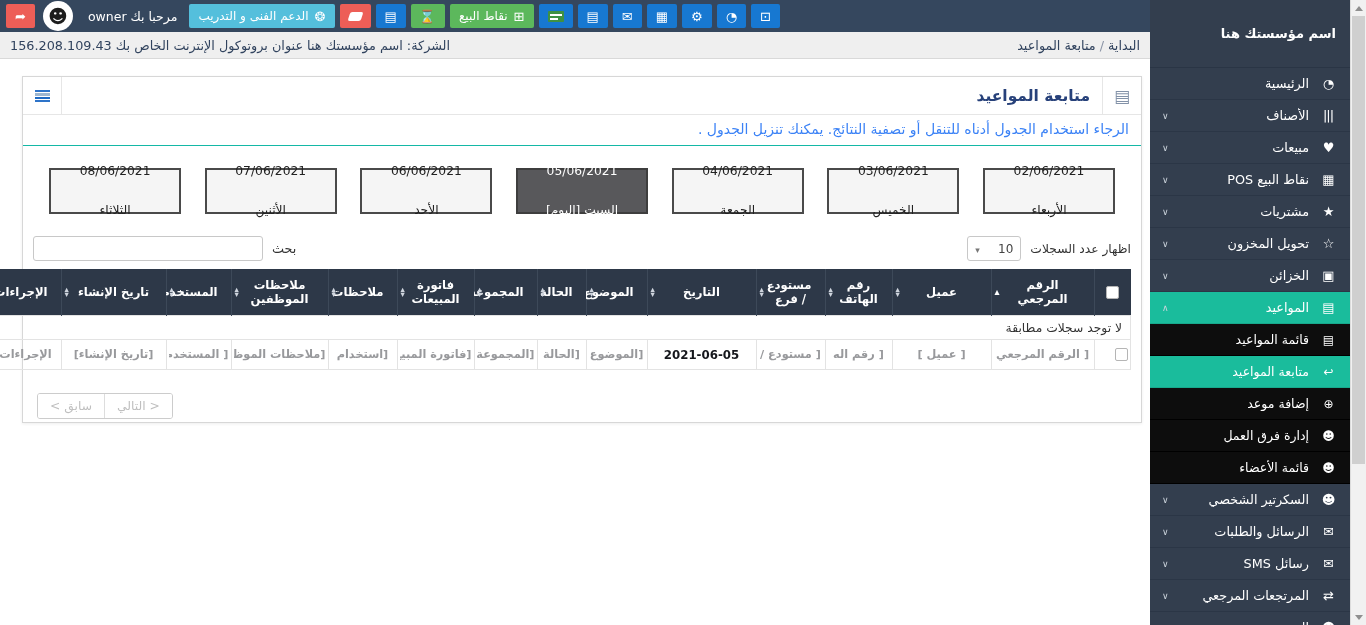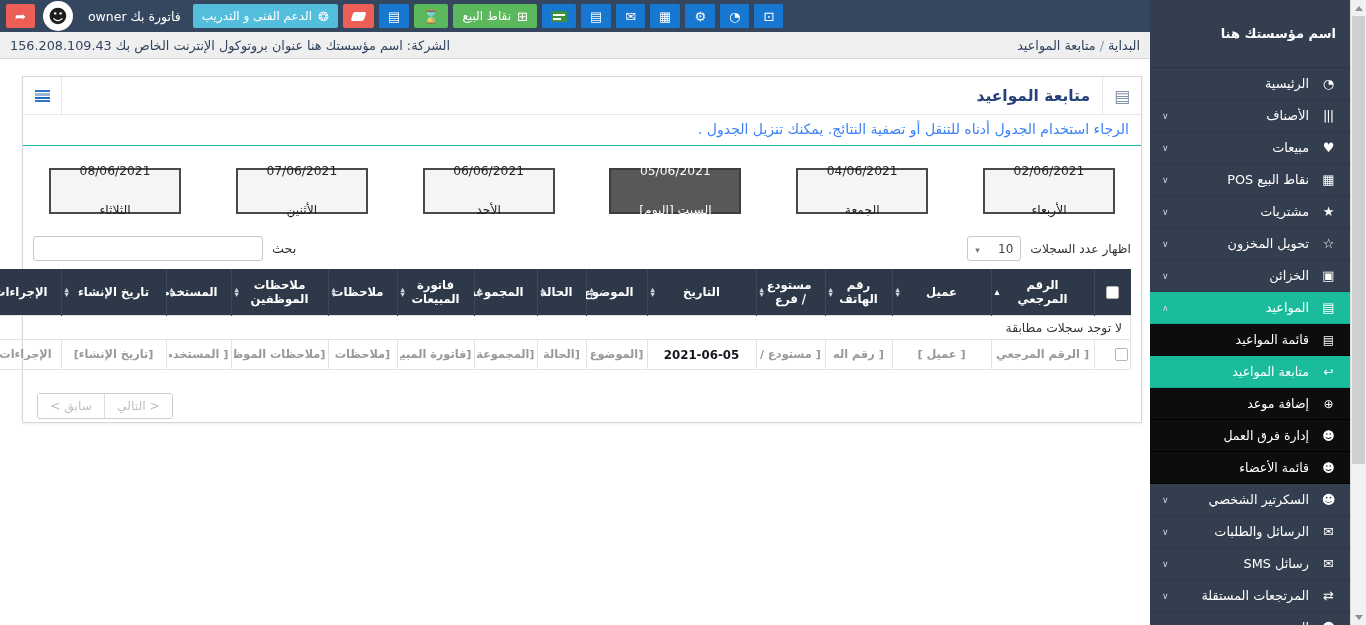--- a/index.html
+++ b/index.html
@@ -195,40 +195,40 @@
         <span class="sb-label">الرسائل والطلبات</span>
         <span class="sb-chev down"></span>
       </div>
       <div class="sb-item">
         <span class="sb-icon">✉</span>
         <span class="sb-label">رسائل SMS</span>
         <span class="sb-chev down"></span>
       </div>
       <div class="sb-item">
         <span class="sb-icon">⇄</span>
-        <span class="sb-label">المرتجعات المستقلة</span>
+        <span class="sb-label">المرتجعات المرجعي</span>
         <span class="sb-chev down"></span>
       </div>
       <div class="sb-item">
         <span class="sb-icon">☻</span>
         <span class="sb-label">المستخدمين</span>
         <span class="sb-chev down"></span>
       </div>
   </aside>
 
   <main class="main">
 
     <header class="topbar">
       <button class="tb-btn red">
         <span class="glyph">➦</span>
       </button>
       <span class="avatar">
         <span>☻</span>
       </span>
-      <span class="welcome">فاتورة بك owner</span>
+      <span class="welcome">مرحبا بك owner</span>
       <button class="tb-btn cyan">
           <span class="glyph">❂</span>
           <span class="tb-label">الدعم الفنى و التدريب</span>
         </button>
         <button class="tb-btn red">
           <span class="glyph shape-eraser"></span>
 
         </button>
         <button class="tb-btn blue">
           <span class="glyph">▤</span>
@@ -291,20 +291,24 @@
             <span class="bars-icon"></span>
           </div>
         </div>
 
         <div class="panel-sub">الرجاء استخدام الجدول أدناه للتنقل أو تصفية النتائج. يمكنك تنزيل الجدول .</div>
 
         <div class="tabs-row">
           <div class="dtab">
               <div class="d1">02/06/2021</div>
               <div class="d2">الأربعاء</div>
+            </div>
+            <div class="dtab">
+              <div class="d1">03/06/2021</div>
+              <div class="d2">الخميس</div>
             </div>
             <div class="dtab">
               <div class="d1">04/06/2021</div>
               <div class="d2">الجمعة</div>
             </div>
             <div class="dtab active">
               <div class="d1">05/06/2021</div>
               <div class="d2">السبت [اليوم]</div>
             </div>
             <div class="dtab">
@@ -429,21 +433,21 @@
                   <td>
                     <span>[الحالة</span>
                   </td>
                   <td>
                     <span>[المجموعة</span>
                   </td>
                   <td>
                     <span>[فاتورة المبيع</span>
                   </td>
                   <td>
-                    <span>[ملاحظات</span>
+                    <span>[استخدام</span>
                   </td>
                   <td>
                     <span>[ملاحظات الموظف</span>
                   </td>
                   <td>
                     <span>[ المستخدم</span>
                   </td>
                   <td>
                     <span>[تاريخ الإنشاء]</span>
                   </td>

